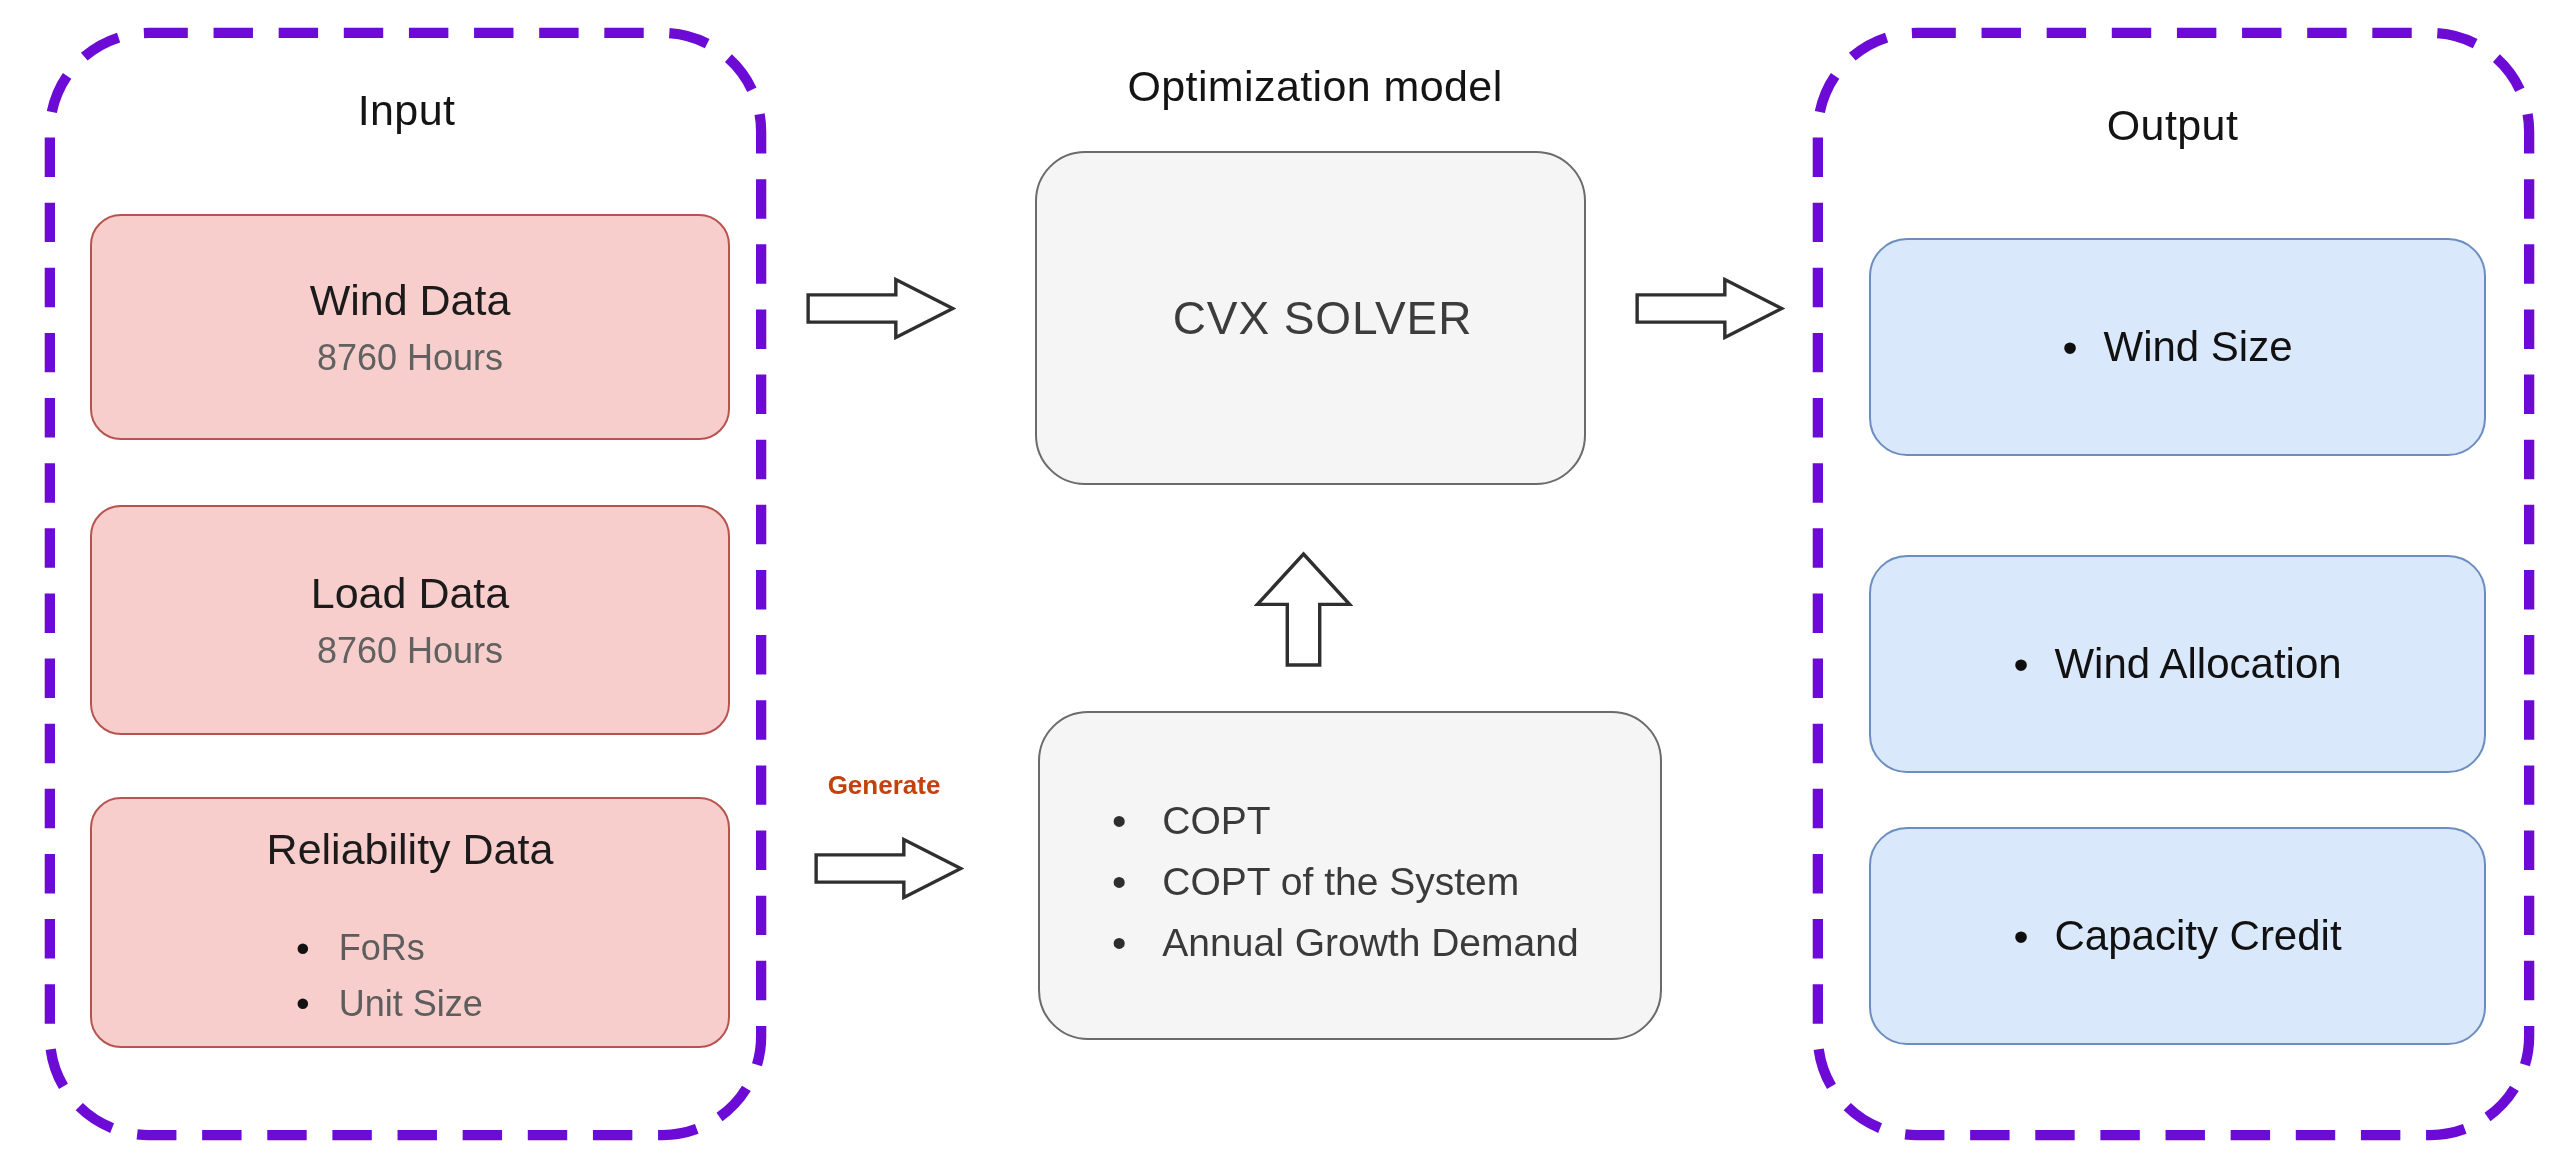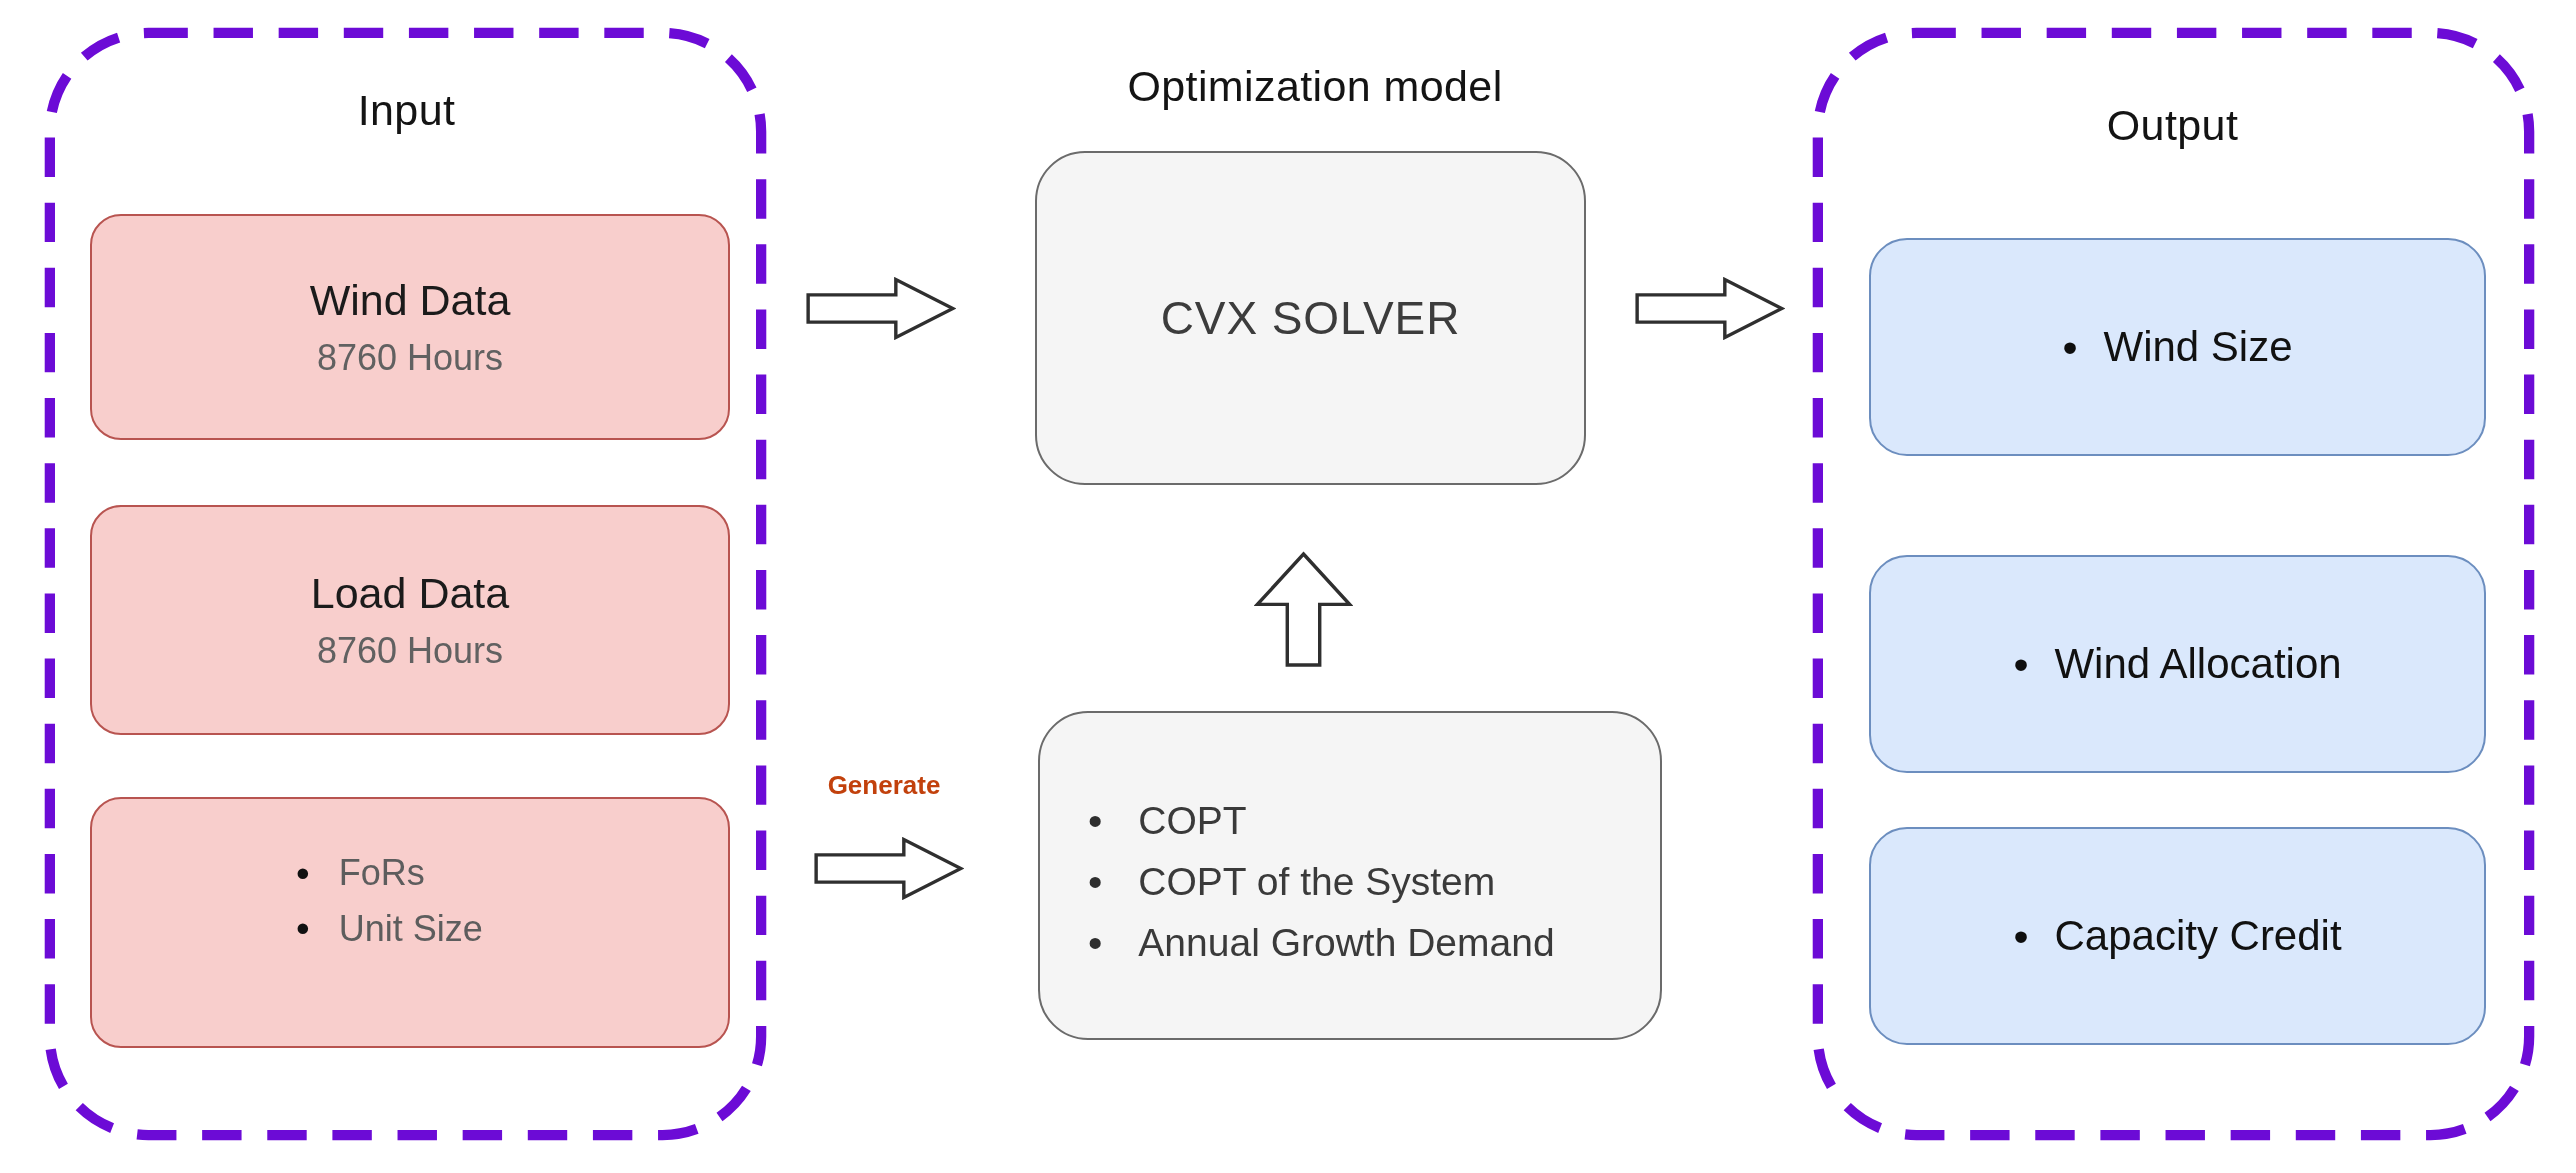--- a/index.html
+++ b/index.html
@@ -80,20 +80,21 @@
     color: #5d5d5d;
   }
 
   
   .gray-box {
     position: absolute;
     background: #F5F5F5;
     border: 2.6px solid #6B6B6B;
     border-radius: 50px;
     box-sizing: border-box;
+    padding-left: 24px;
   }
   .solver-label {
     width: 100%;
     height: 100%;
     display: flex;
     align-items: center;
     justify-content: center;
     font-size: 46px;
     color: #3c3c3c;
     letter-spacing: 0.9px;
@@ -167,20 +168,21 @@
     <div class="box-title">Wind Data</div>
     <div class="box-subtitle">8760 Hours</div>
   </div>
 
   <div class="pink-box centered" style="top:505px; height:230px;">
     <div class="box-title">Load Data</div>
     <div class="box-subtitle">8760 Hours</div>
   </div>
 
   <div class="pink-box" style="top:797px; height:251px;">
+    <div class="box-title rel-title">Reliability Data</div>
     <div class="rel-bullets">
       <div class="bullet-row">
         <span class="bullet-dot">•</span>
         <span class="bullet-text">FoRs</span>
       </div>
       <div class="bullet-row">
         <span class="bullet-dot">•</span>
         <span class="bullet-text">Unit Size</span>
       </div>
     </div>

